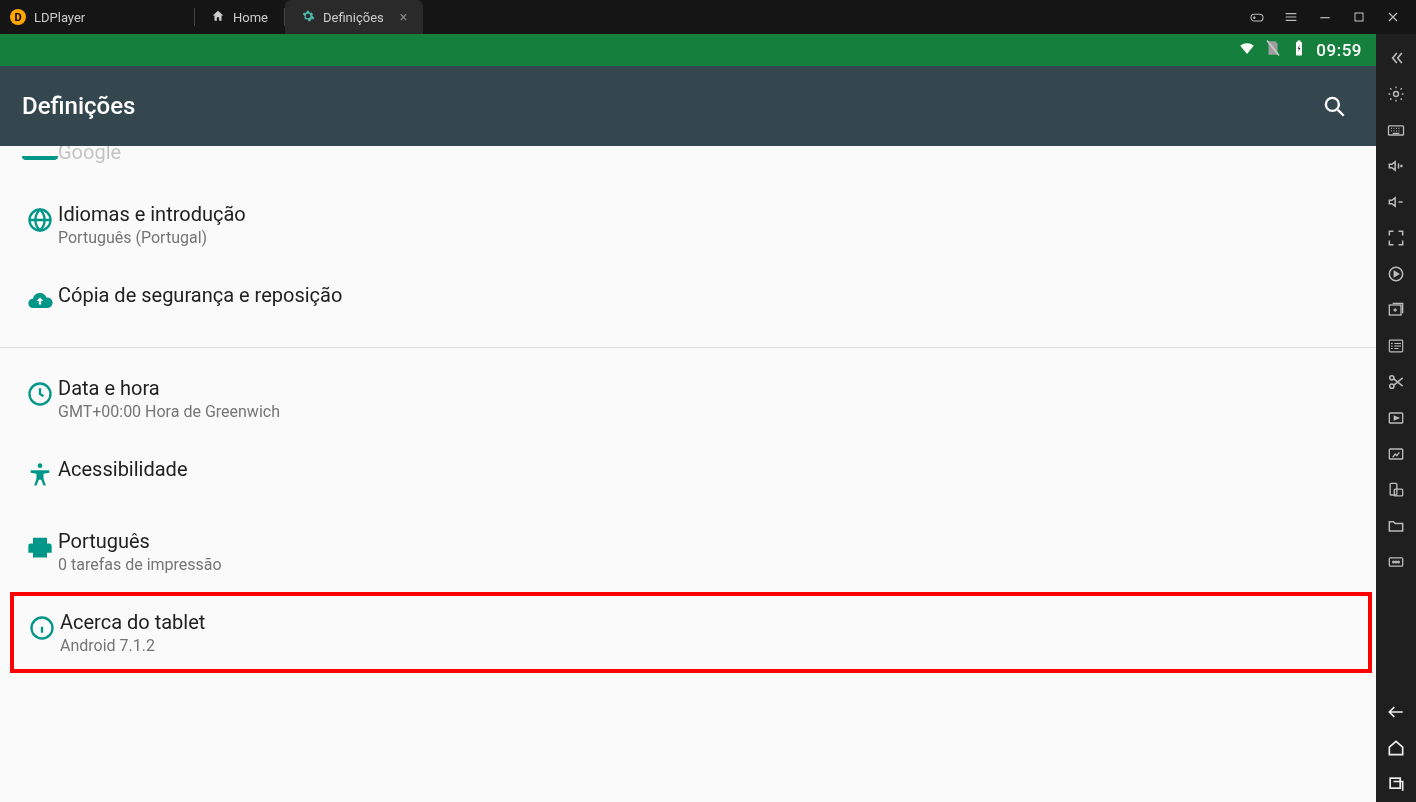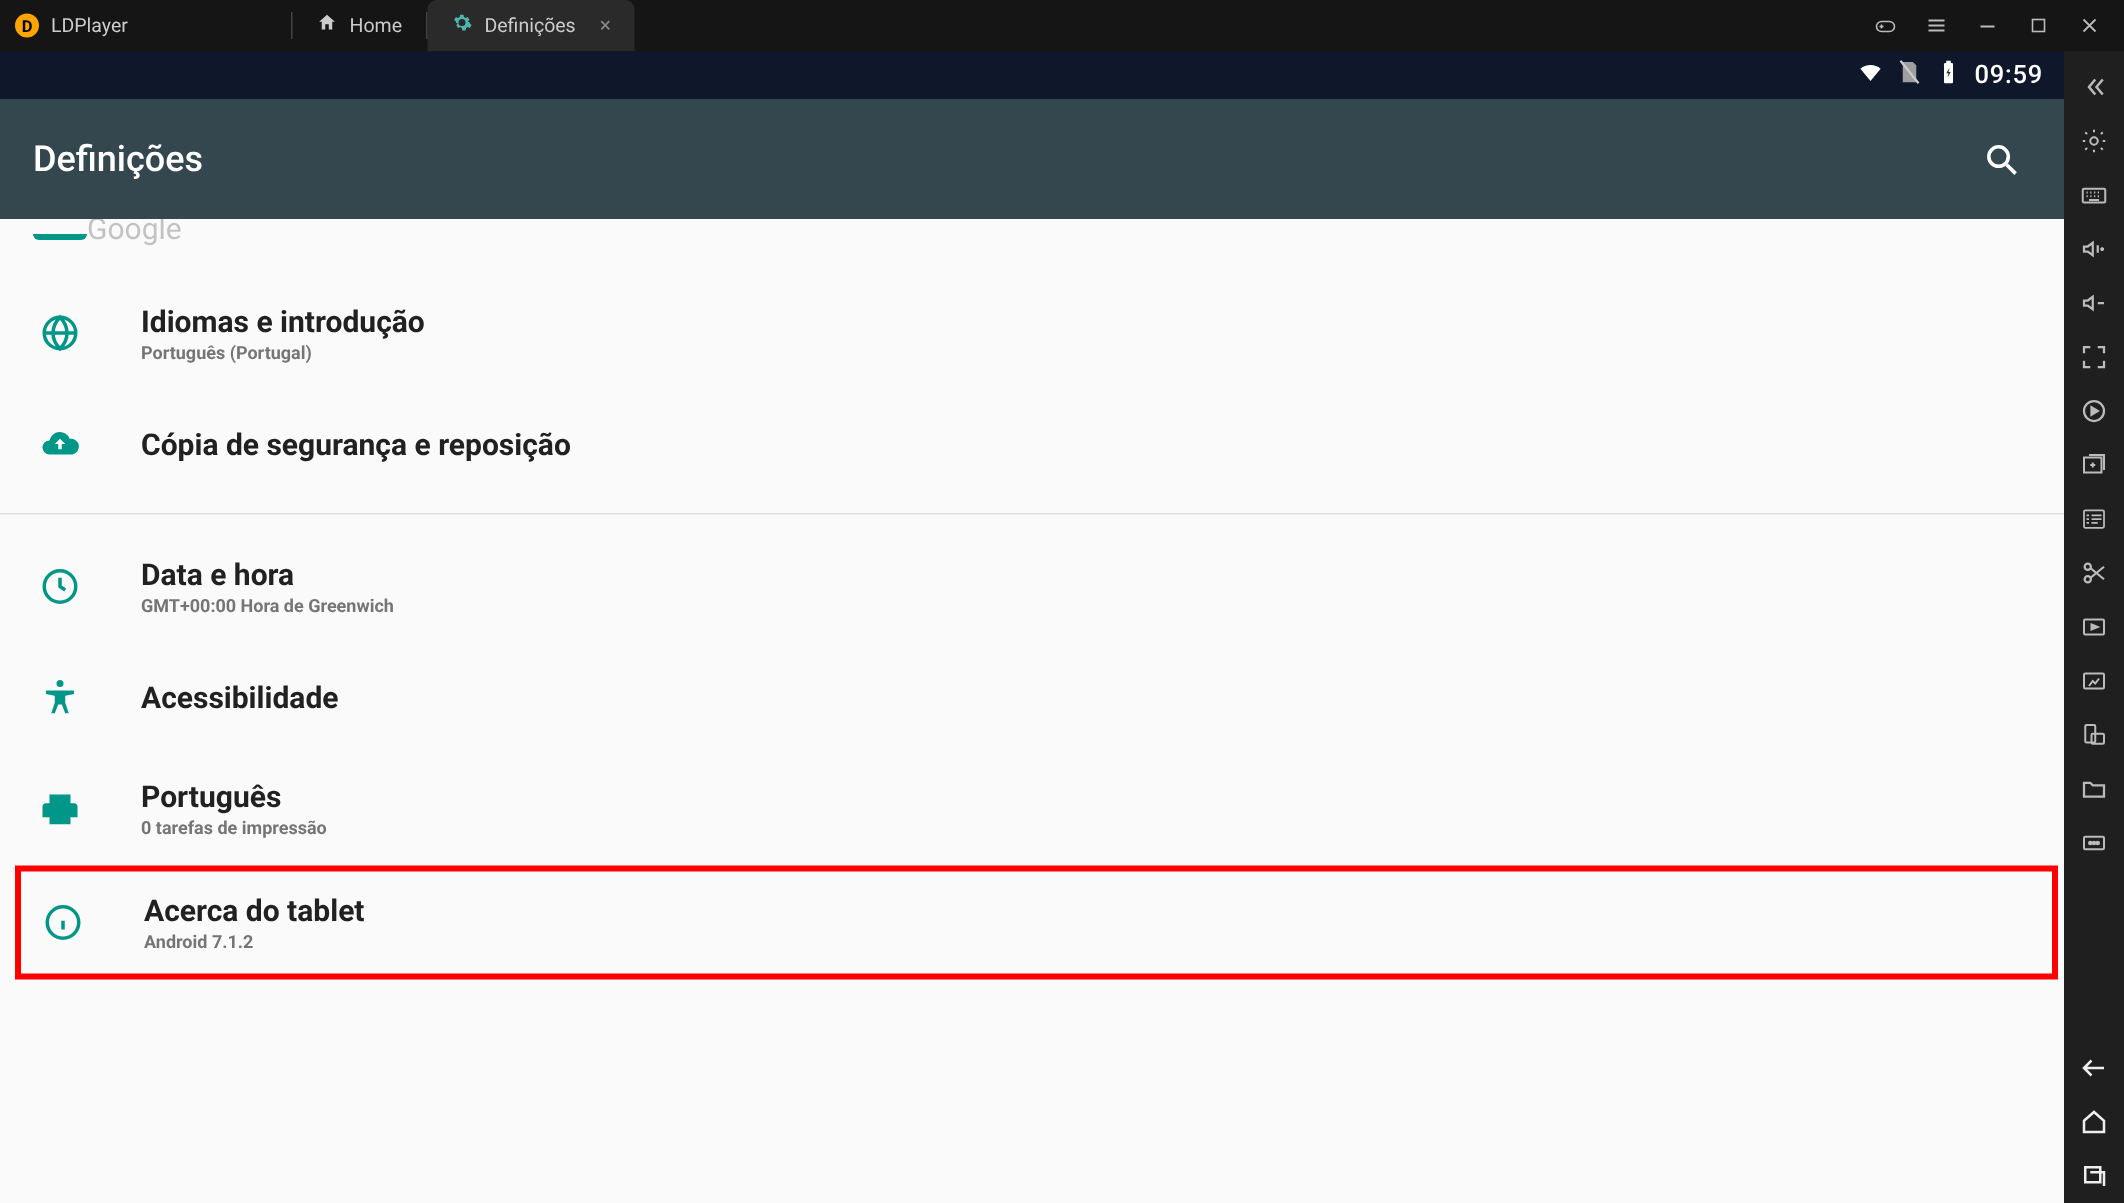--- a/index.html
+++ b/index.html
@@ -10,37 +10,37 @@
 .titlebar-tabs { display: flex; align-items: stretch; padding-left: 44px; }
 .tab { display: flex; align-items: center; padding: 0 16px; gap: 8px; position: relative; cursor: pointer; }
 .tab.active { background: #2a2a2a; border-radius: 6px 6px 0 0; }
 .tab-close { font-size: 14px; color: #888; margin-left: 8px; }
 .tab-sep { width: 1px; height: 18px; background: #444; align-self: center; }
 .titlebar-right { margin-left: auto; display: flex; align-items: center; gap: 8px; padding: 0 10px; }
 .titlebar-right .win-btn { width: 26px; height: 26px; display: flex; align-items: center; justify-content: center; color: #bbb; cursor: pointer; }
 .titlebar-right svg { width: 16px; height: 16px; }
 .main-area { flex: 1; display: flex; min-height: 0; }
 .android-area { flex: 1; display: flex; flex-direction: column; background: #fafafa; min-width: 0; }
-.status-bar { height: 32px; background: #0f172a; display: flex; align-items: center; justify-content: flex-end; padding: 0 14px; gap: 8px; color: #fff; }
+.status-bar { height: 32px; background: #15803d; display: flex; align-items: center; justify-content: flex-end; padding: 0 14px; gap: 8px; color: #fff; }
 .status-bar .clock { font-size: 17px; font-weight: 500; letter-spacing: 0.5px; }
 .status-bar svg { width: 18px; height: 18px; }
 .app-bar { height: 80px; background: #34474f; display: flex; align-items: center; padding: 0 22px; color: #fff; }
 .app-bar .title { font-size: 24px; font-weight: 500; }
 .app-bar .search-btn { margin-left: auto; width: 40px; height: 40px; display: flex; align-items: center; justify-content: center; cursor: pointer; }
 .app-bar .search-btn svg { width: 26px; height: 26px; }
 .content { flex: 1; overflow-y: auto; background: #fafafa; color: #212121; }
 .partial-row { display: flex; align-items: center; padding: 0 22px 14px 22px; }
 .partial-row .icon-slot { width: 36px; height: 12px; border-radius: 50%; }
 .partial-row .txt { font-size: 20px; color: #212121; filter: blur(0.5px); opacity: 0.25; transform: translateY(-6px); }
-.row { display: flex; align-items: center; padding: 18px 22px; gap: 36px; cursor: pointer; font-weight: bold; }
+.row { display: flex; padding: 18px 22px; cursor: pointer; }
 .row .icon-slot { width: 36px; height: 36px; display: flex; align-items: center; justify-content: center; }
 .row .icon-slot svg { width: 28px; height: 28px; }
 .row .labels { display: flex; flex-direction: column; gap: 2px; }
 .row .primary { font-size: 20px; color: #212121; }
-.row .secondary { font-size: 12px; color: #757575; }
+.row .secondary { font-size: 16px; color: #757575; }
 .divider { height: 1px; background: #e0e0e0; margin: 10px 0; }
 .section-header { font-size: 16px; color: #616161; padding: 10px 22px; }
 .highlight { border: 4px solid #ff0000; margin: 0 4px 0 10px; padding-right: 1px; }
 .side-toolbar { width: 40px; background: #1f1f1f; display: flex; flex-direction: column; align-items: center; padding-top: 6px; gap: 0; }
 .side-toolbar .tool { width: 40px; height: 36px; display: flex; align-items: center; justify-content: center; color: #bdbdbd; cursor: pointer; }
 .side-toolbar .tool svg { width: 20px; height: 20px; }
 .side-toolbar .spacer { flex: 1; }
 .teal { color: #009688; }
 .teal-fill { fill: #009688; }
 </style>

